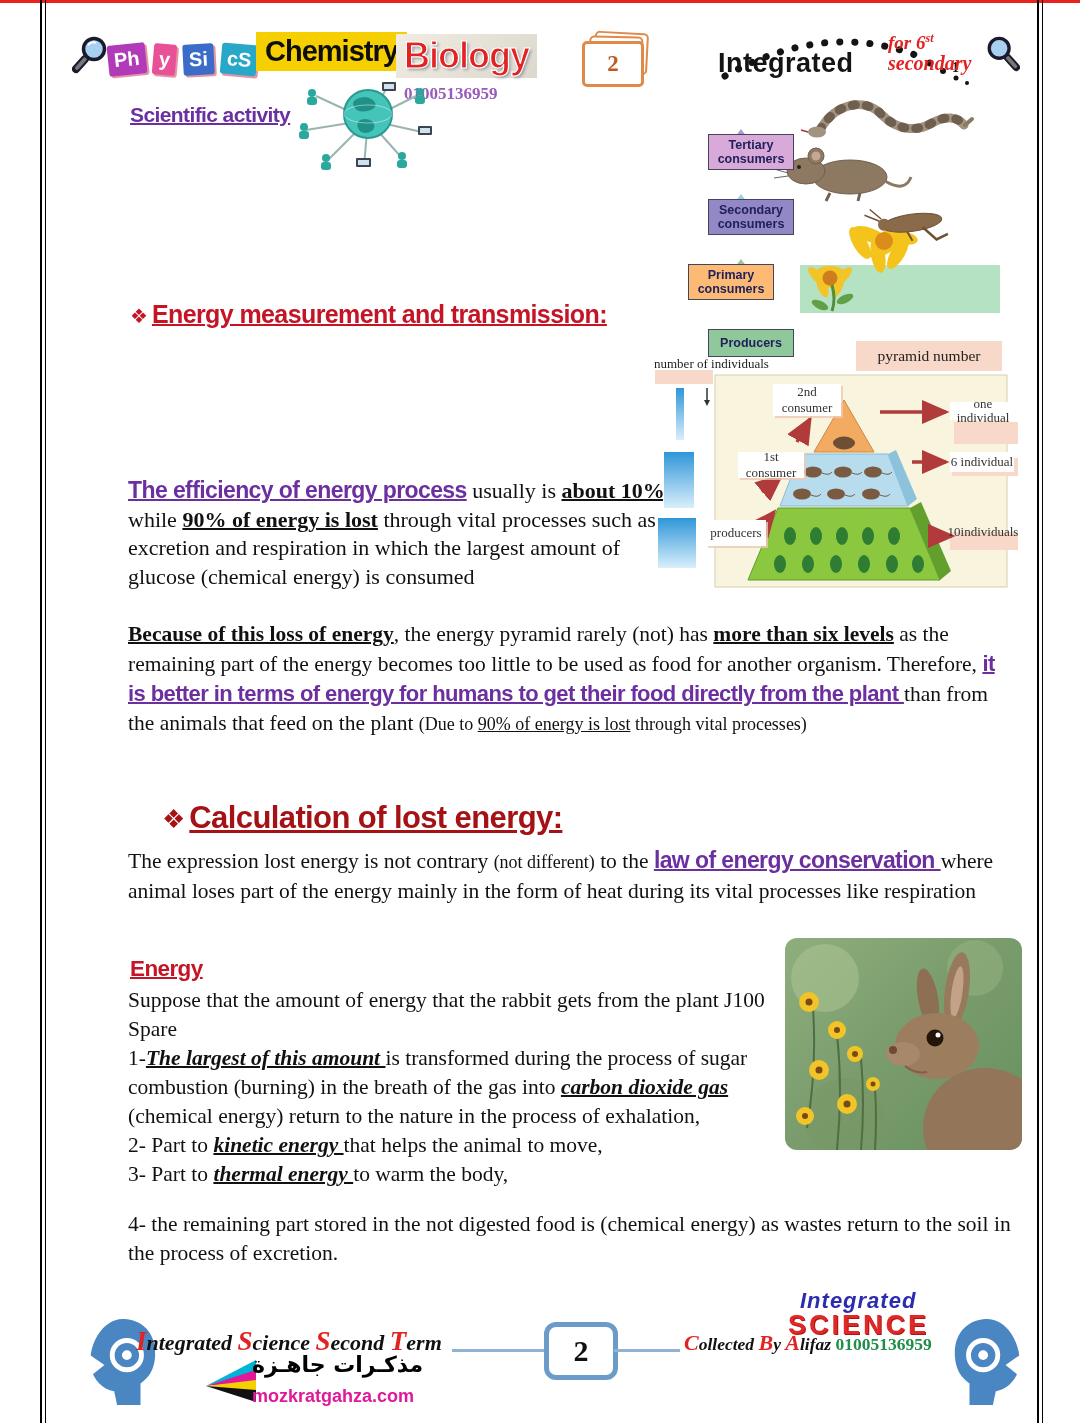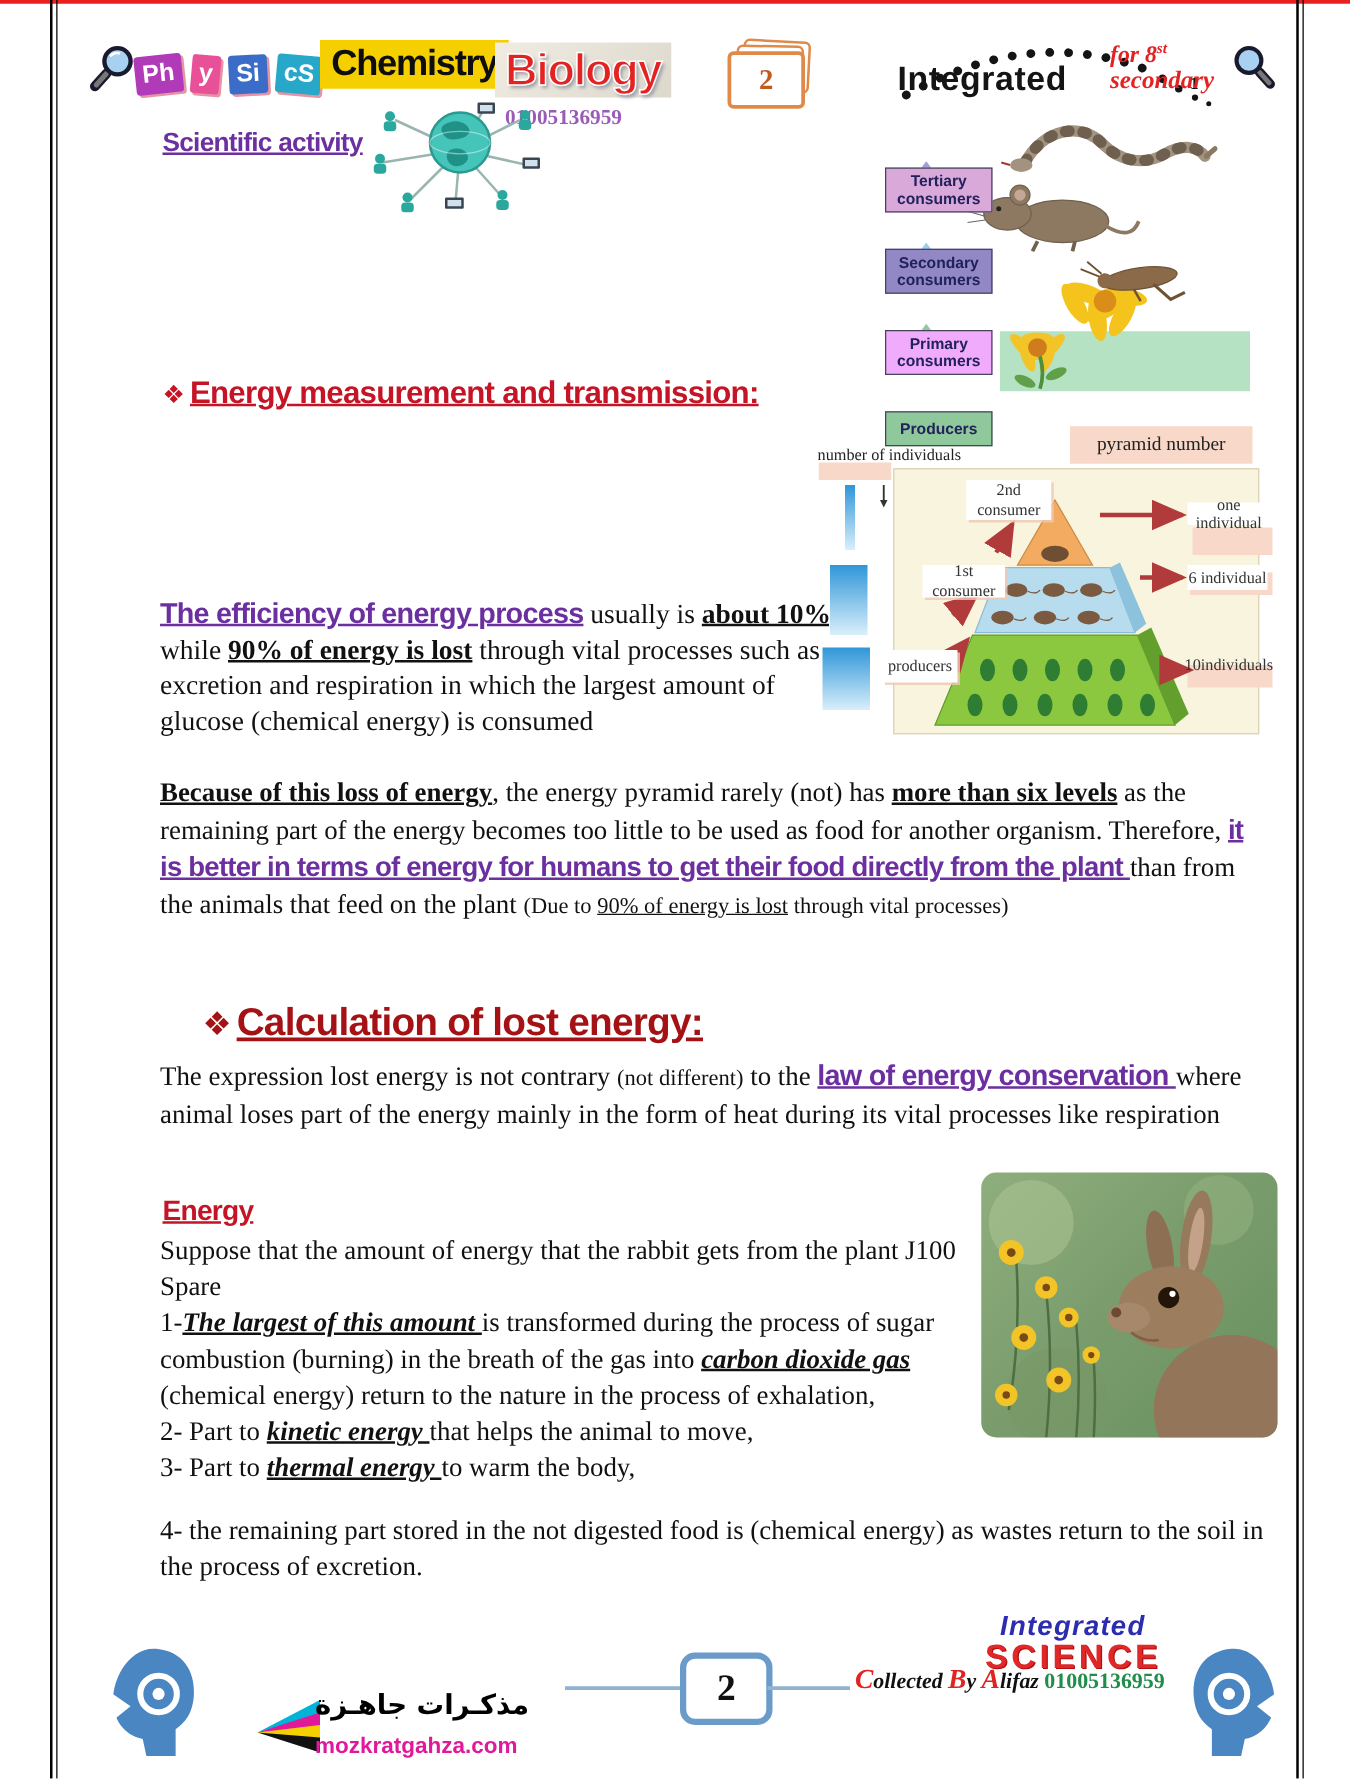--- a/index.html
+++ b/index.html
@@ -111,21 +111,21 @@
     <path d="M 25,58 Q 125,2 218,38" fill="none" stroke="#141414" stroke-width="7" stroke-linecap="round" stroke-dasharray="0.1 15"></path>
     <circle cx="230" cy="45" r="3.5" fill="#141414"></circle>
     <circle cx="243" cy="53" r="3" fill="#141414"></circle>
     <circle cx="256" cy="60" r="2.5" fill="#141414"></circle>
     <circle cx="267" cy="65" r="2" fill="#141414"></circle>
   </svg>
   <div class="abs integrated" style="left:718px;top:48px;">Integrated</div>
   <span class="abs" style="left:952px;top:60px;font-size:14px;font-weight:bold;">1</span>
 
   <div class="abs aud" style="left:888px;top:28px;">
-    <span>for 8</span><sup style="font-size:12px;">st</sup><br>
+    <span>for 6</span><sup style="font-size:12px;">st</sup><br>
     <span style="font-size:20px;">secondary</span>
   </div>
 
   <svg class="abs" style="left:984px;top:36px;transform:scaleX(-1);" width="36" height="36" viewBox="0 0 38 38">
     <line x1="13" y1="23" x2="4" y2="33" stroke="#1a1a2e" stroke-width="8" stroke-linecap="round"></line>
     <line x1="13" y1="23" x2="5" y2="32" stroke="#777" stroke-width="4" stroke-linecap="round"></line>
     <circle cx="22" cy="13" r="10.5" fill="#a8d0f0" stroke="#1a1a2e" stroke-width="3.5"></circle>
   </svg>
 
   <div class="abs disp h-purple" style="left:130px;top:103px;">Scientific activity</div>
@@ -234,21 +234,21 @@
       <path d="M132,200 q4,14 0,26" fill="none" stroke="#4f8f3c" stroke-width="3"></path>
       <ellipse cx="145" cy="214" rx="9" ry="4" fill="#5fa048" transform="rotate(-25 145 214)"></ellipse>
       <ellipse cx="120" cy="220" rx="9" ry="4" fill="#5fa048" transform="rotate(25 120 220)"></ellipse>
     </g>
   </svg>
 
   <div class="abs fc-box" style="left:708px;top:95px;width:84px;height:34px;background:#d9a9d9;">Tertiary
 consumers</div>
   <div class="abs fc-box" style="left:708px;top:160px;width:84px;height:34px;background:#9188c5;">Secondary
 consumers</div>
-  <div class="abs fc-box" style="left:708px;top:225px;width:84px;height:34px;background:#f0abfc;">Primary
+  <div class="abs fc-box" style="left:688px;top:225px;width:84px;height:34px;background:#fdba74;">Primary
 consumers</div>
   <div class="abs fc-box" style="left:708px;top:290px;width:84px;height:26px;background:#8fc89b;">Producers</div>
 
   <div class="abs" style="left:130px;top:300px;">
     <span class="bullet-red">❖</span>
     <span class="disp h-red">Energy measurement and transmission:</span>
   </div>
 
 
   <div class="abs body22" style="left:128px;top:476px;width:553px;">
@@ -412,20 +412,23 @@
   </div>
   <div class="abs body21" style="left:128px;top:1210px;width:888px;">4- the remaining part stored in the not digested food is (chemical energy) as wastes return to the soil in the process of excretion.</div>
 
   <svg class="abs" style="left:82px;top:1314px;" width="78" height="95" viewBox="0 0 80 95">
     <path d="M44,4 C66,6 76,22 75,42 C74,57 68,64 60,70 L60,92 L36,92 L33,78 C21,76 11,66 9,52 C6,30 22,2 44,4 Z" fill="#4a86c2"></path>
     <polygon points="7,40 23,51 7,64" fill="#fff"></polygon>
     <circle cx="46" cy="41" r="15" fill="none" stroke="#fff" stroke-width="5"></circle>
     <circle cx="46" cy="41" r="5" fill="#fff"></circle>
   </svg>
 
+  <div class="abs" style="left:136px;top:1326px;white-space:nowrap;">
+    <span class="ft-cap">I</span><span class="ft-rest">ntegrated </span><span class="ft-cap">S</span><span class="ft-rest">cience </span><span class="ft-cap">S</span><span class="ft-rest">econd </span><span class="ft-cap">T</span><span class="ft-rest">erm</span>
+  </div>
 
   <div class="abs ft-line" style="left:452px;top:1349px;width:92px;"></div>
   <div class="abs pagebox" style="left:544px;top:1322px;width:64px;height:48px;">2</div>
   <div class="abs ft-line" style="left:614px;top:1349px;width:66px;"></div>
 
   <div class="abs brand1" style="left:800px;top:1288px;">Integrated</div>
   <div class="abs brand2" style="left:788px;top:1310px;">SCIENCE</div>
 
   <div class="abs" style="left:684px;top:1330px;white-space:nowrap;">
     <span class="cr-cap">C</span><span class="cr-rest">ollected </span><span class="cr-cap">B</span><span class="cr-rest">y </span><span class="cr-cap">A</span><span class="cr-rest">lifaz </span><span class="cr-phone">01005136959</span>

